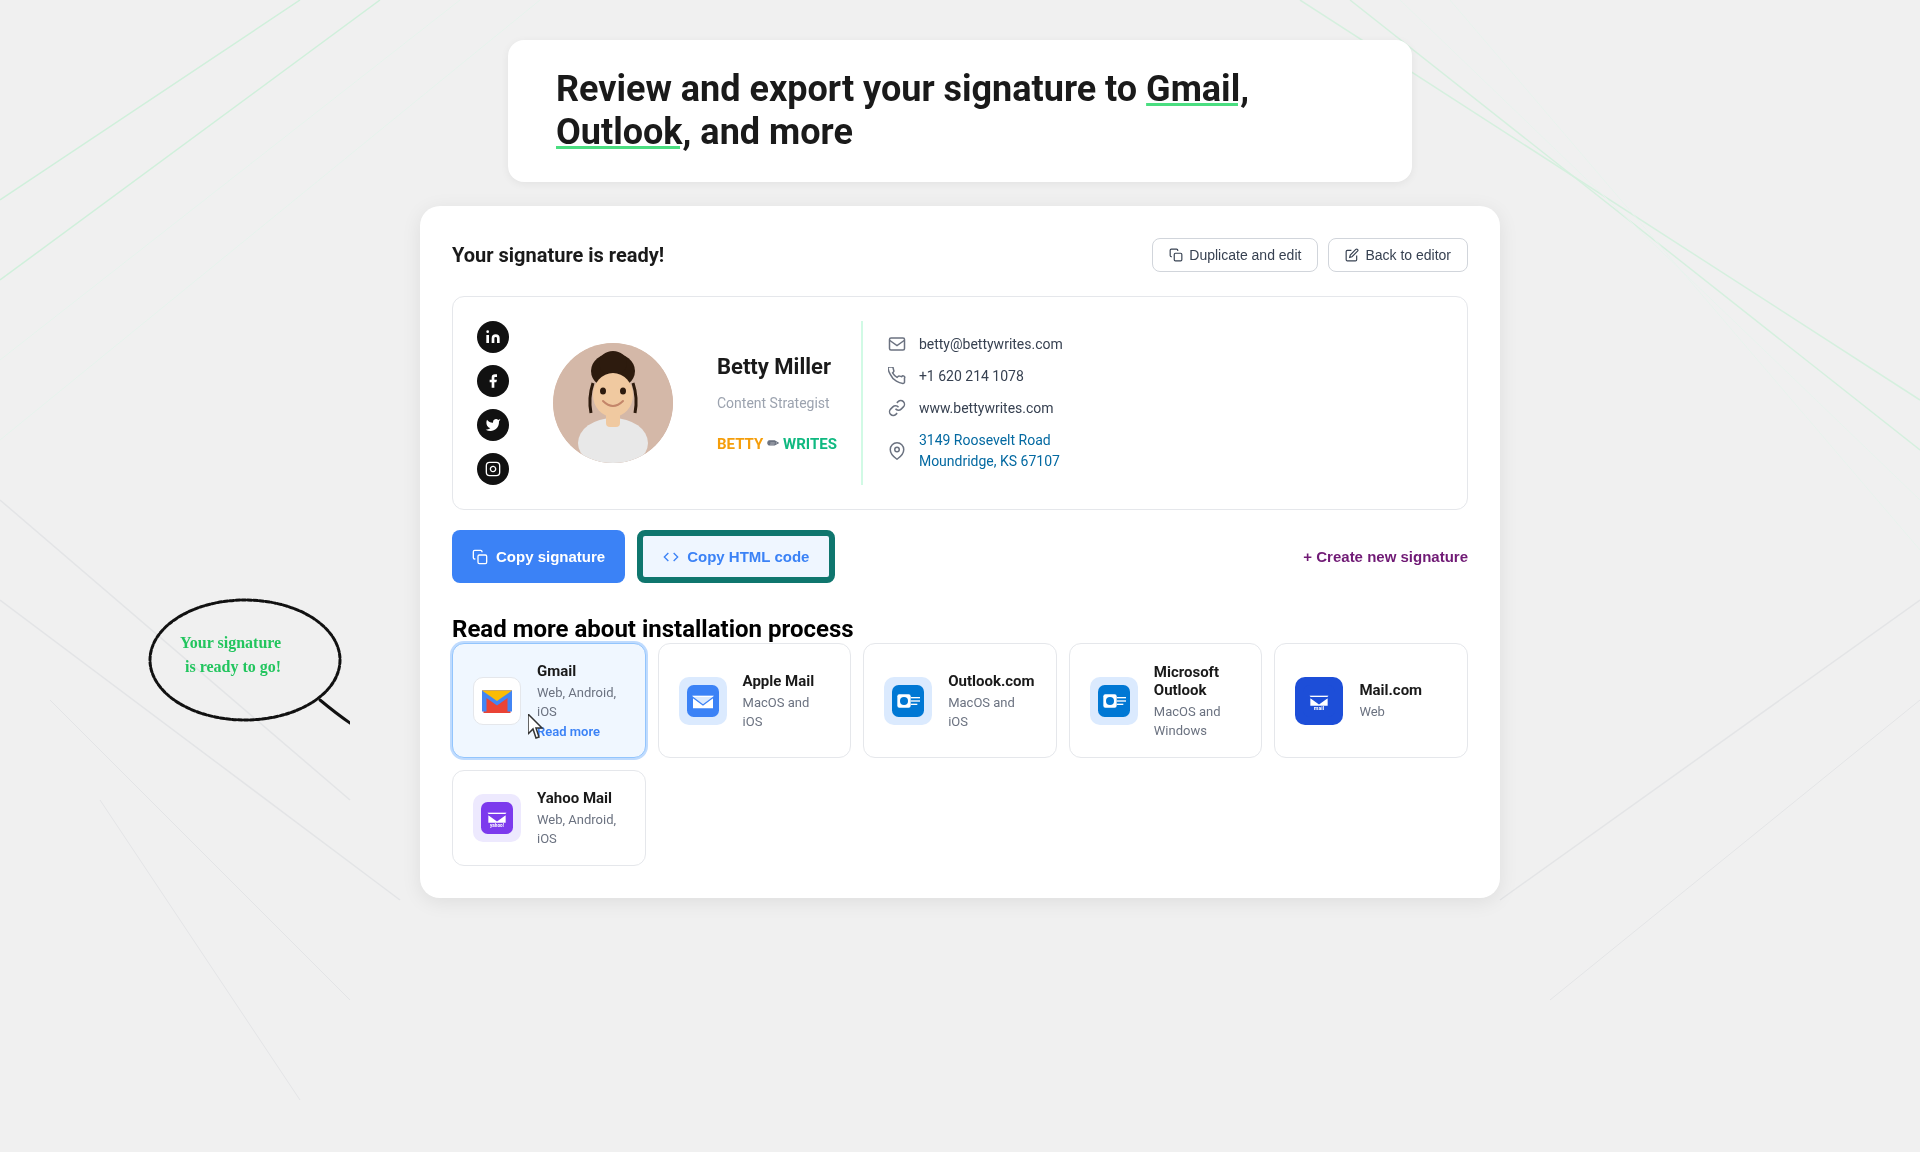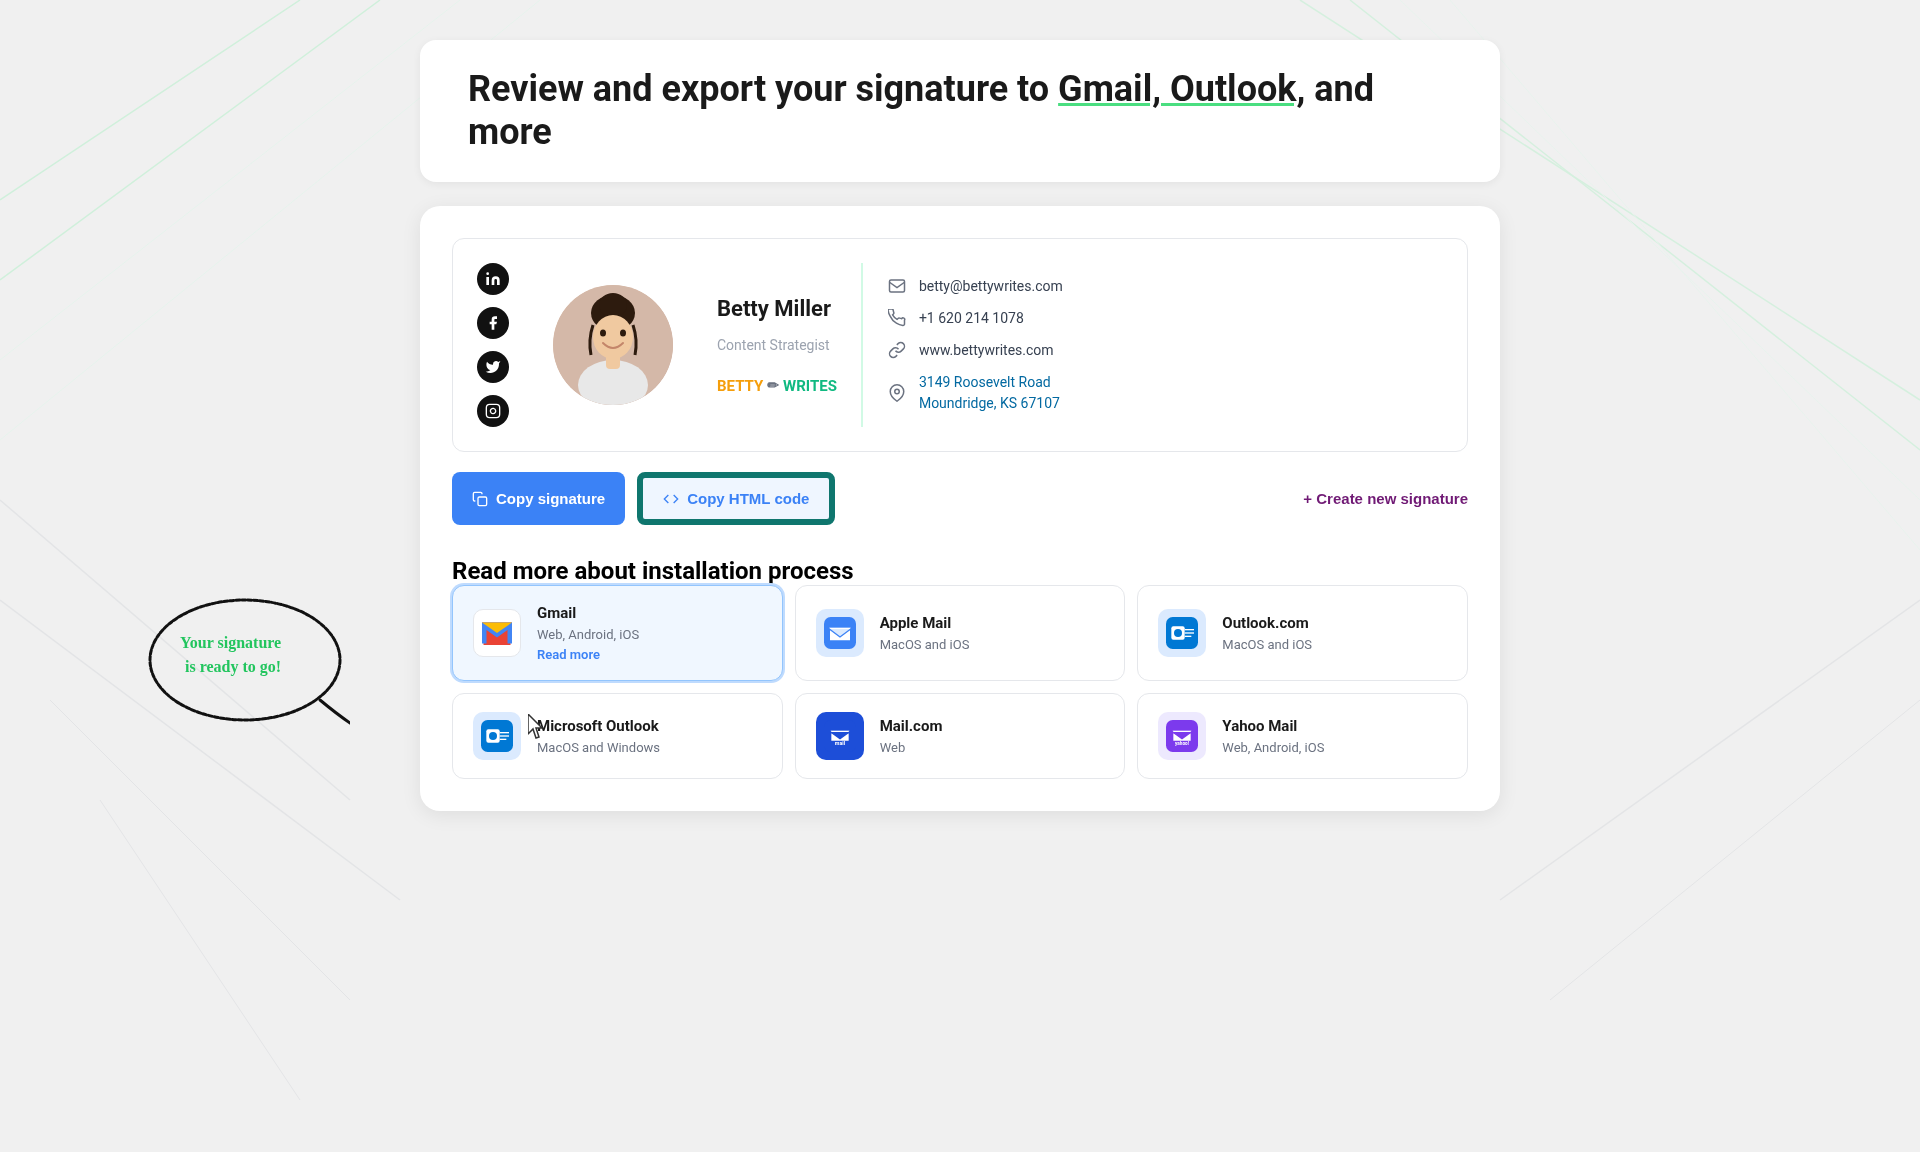--- a/index.html
+++ b/index.html
@@ -20,21 +20,21 @@
       align-items: center;
       padding: 40px 20px;
     }
 
     
     .header-banner {
       background: white;
       border-radius: 16px;
       padding: 28px 48px;
       margin-bottom: 24px;
-      width: 1080px;
+      width: 904px;
       box-shadow: 0 2px 8px rgba(0,0,0,0.06);
     }
     .header-banner h1 {
       font-size: 36px;
       font-weight: 700;
       color: #1a1a1a;
       line-height: 1.2;
     }
     .header-banner h1 .underline {
       text-decoration: underline;
@@ -243,21 +243,21 @@
       color: #701a75;
       font-size: 15px;
       font-weight: 600;
       background: none;
       border: none;
       cursor: pointer;
     }
 
     .install-grid {
       display: grid;
-      grid-template-columns: repeat(3, 1fr);
+      grid-template-columns: repeat(5, 1fr);
       gap: 12px;
     }
 
     .install-card {
       border: 1px solid #e5e7eb;
       border-radius: 12px;
       padding: 18px 20px;
       display: flex;
       align-items: center;
       gap: 16px;
@@ -343,20 +343,39 @@
 <div class="page-wrapper">
 
   <div class="header-banner">
     <h1>
       <span>Review and export your signature to </span><span class="underline">Gmail, Outlook,</span><span> and more</span>
     </h1>
   </div>
 
   <div class="main-card">
 
+    <div class="card-header">
+      <span class="card-title">Your signature is ready!</span>
+      <div class="header-actions">
+        <button class="btn-outline">
+          <svg width="14" height="14" viewBox="0 0 24 24" fill="none" stroke="currentColor" stroke-width="2">
+              <rect x="9" y="9" width="13" height="13" rx="2"></rect>
+              <path d="M5 15H4a2 2 0 01-2-2V4a2 2 0 012-2h9a2 2 0 012 2v1"></path>
+            </svg>
+          <span>Duplicate and edit</span>
+        </button>
+        <button class="btn-outline">
+          <svg width="14" height="14" viewBox="0 0 24 24" fill="none" stroke="currentColor" stroke-width="2">
+              <path d="M11 4H4a2 2 0 00-2 2v14a2 2 0 002 2h14a2 2 0 002-2v-7"></path>
+              <path d="M18.5 2.5a2.121 2.121 0 013 3L12 15l-4 1 1-4 9.5-9.5z"></path>
+            </svg>
+          <span>Back to editor</span>
+        </button>
+      </div>
+    </div>
 
     <div class="signature-preview">
 
       <div class="sig-left">
 
         <div class="social-icon">
           <svg width="16" height="16" viewBox="0 0 24 24" fill="white">
               <path d="M16 8a6 6 0 016 6v7h-4v-7a2 2 0 00-2-2 2 2 0 00-2 2v7h-4v-7a6 6 0 016-6zM2 9h4v12H2z"></path>
               <circle cx="4" cy="4" r="2"></circle>
             </svg>

